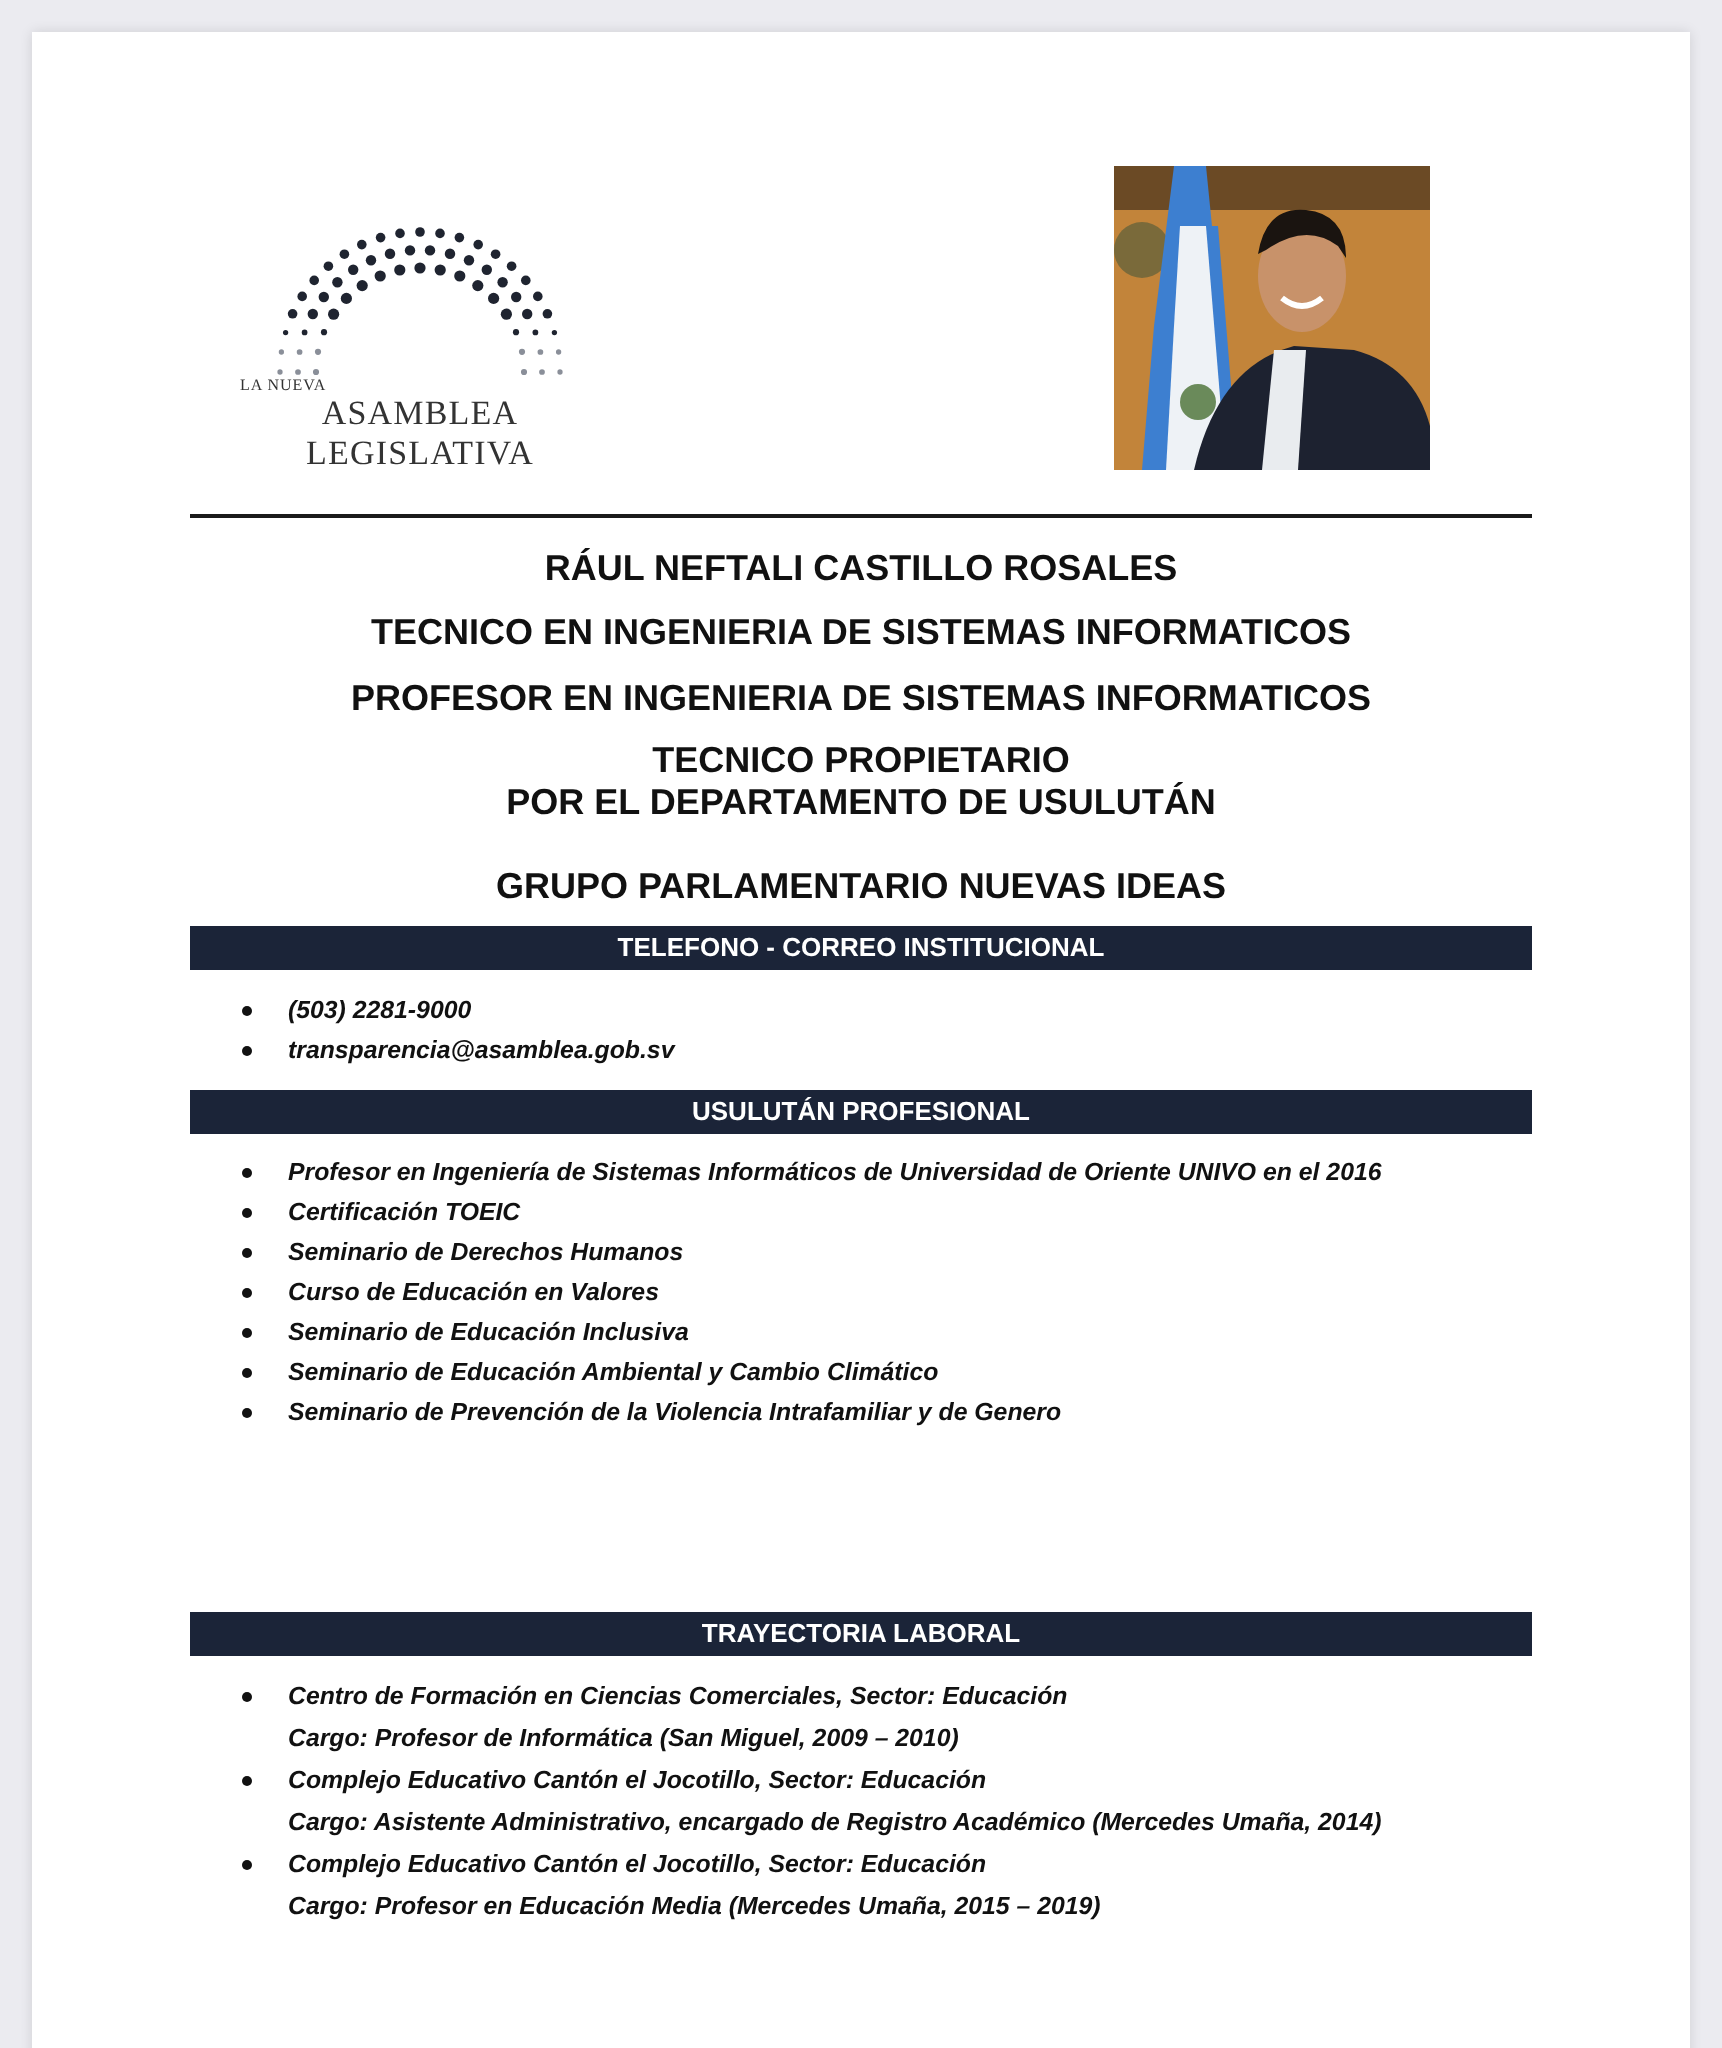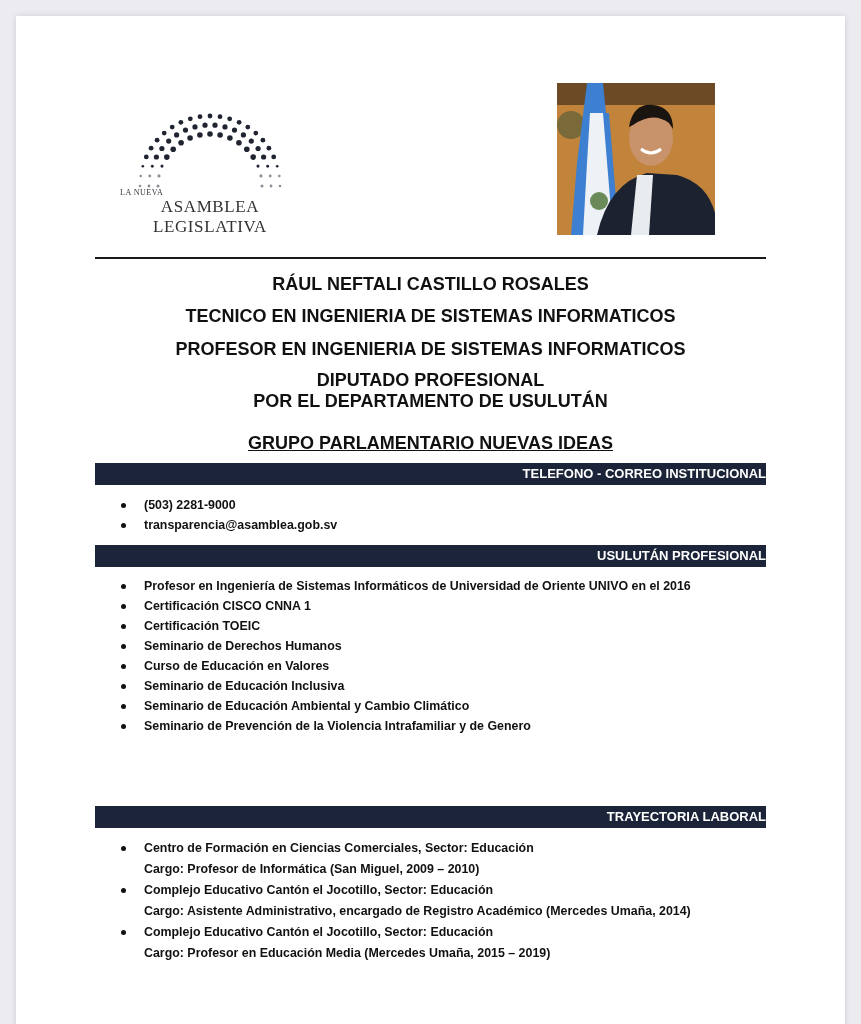--- a/index.html
+++ b/index.html
@@ -31,29 +31,29 @@
     overflow:hidden;
     background:linear-gradient(135deg,#c9893a 0%,#b77a2f 45%,#8c5a25 100%);
   }
   .rule {
     position:absolute; left:95px; top:257px; width:671px; height:2px; background:#1a1a1a;
   }
   .ctr {
     position:absolute; left:95px; width:671px; text-align:center;
     font-size:18px; font-weight:bold; color:#111;
   }
-  .u { text-decoration:underline; }
+  .u { }
   .bar {
     position:absolute; left:95px; width:671px; height:22px;
     background:#1b2438; color:#fff;
-    font-size:13px; font-weight:bold; text-align:right; line-height:22px;
+    font-size:13px; font-weight:bold; text-align:center; line-height:22px;
   }
   .list {
     position:absolute; left:112px; width:660px; margin:0; padding:0; list-style:none;
-    font-size:12.4px; font-weight:bold; color:#111;
+    font-size:12.4px; font-weight:bold; color:#111;font-style:italic;
   }
   .list li { position:relative; padding-left:32px; line-height:20px; }
   .list li::before {
     content:""; position:absolute; left:9px; top:8px; width:5px; height:5px;
     border-radius:50%; background:#111;
   }
   .list li.tall { line-height:21px; }
   .sub { display:block; }
 </style>
 </head>
@@ -145,34 +145,33 @@
     <path d="M72 44 Q76 20 96 22 Q116 24 116 46 L112 40 Q96 28 76 42 Z" fill="#1a1410"></path>
     <path d="M84 66 Q94 74 104 66" stroke="#fff" stroke-width="3" fill="none"></path>
   </svg>
 </div>
 
 <div class="rule"></div>
 
 <div class="ctr" style="top:274px">RÁUL NEFTALI CASTILLO ROSALES</div>
 <div class="ctr" style="top:306px">TECNICO EN INGENIERIA DE SISTEMAS INFORMATICOS</div>
 <div class="ctr" style="top:339px">PROFESOR EN INGENIERIA DE SISTEMAS INFORMATICOS</div>
-<div class="ctr" style="top:370px">DIPUTADO PROFESIONAL</div>
+<div class="ctr" style="top:370px">TECNICO PROPIETARIO</div>
 <div class="ctr" style="top:391px">POR EL DEPARTAMENTO DE USULUTÁN</div>
 <div class="ctr" style="top:433px"><span class="u">GRUPO PARLAMENTARIO NUEVAS IDEAS</span></div>
 
 <div class="bar" style="top:463px">TELEFONO - CORREO INSTITUCIONAL</div>
 <ul class="list" style="top:495px">
   <li>(503) 2281-9000</li>
   <li>transparencia@asamblea.gob.sv</li>
 </ul>
 
 <div class="bar" style="top:545px">USULUTÁN PROFESIONAL</div>
 <ul class="list" style="top:576px">
   <li>Profesor en Ingeniería de Sistemas Informáticos de Universidad de Oriente UNIVO en el 2016</li>
-  <li>Certificación CISCO CNNA 1</li>
   <li>Certificación TOEIC</li>
   <li>Seminario de Derechos Humanos</li>
   <li>Curso de Educación en Valores</li>
   <li>Seminario de Educación Inclusiva</li>
   <li>Seminario de Educación Ambiental y Cambio Climático</li>
   <li>Seminario de Prevención de la Violencia Intrafamiliar y de Genero</li>
 </ul>
 
 <div class="bar" style="top:806px">TRAYECTORIA LABORAL</div>
 <ul class="list" style="top:838px">

